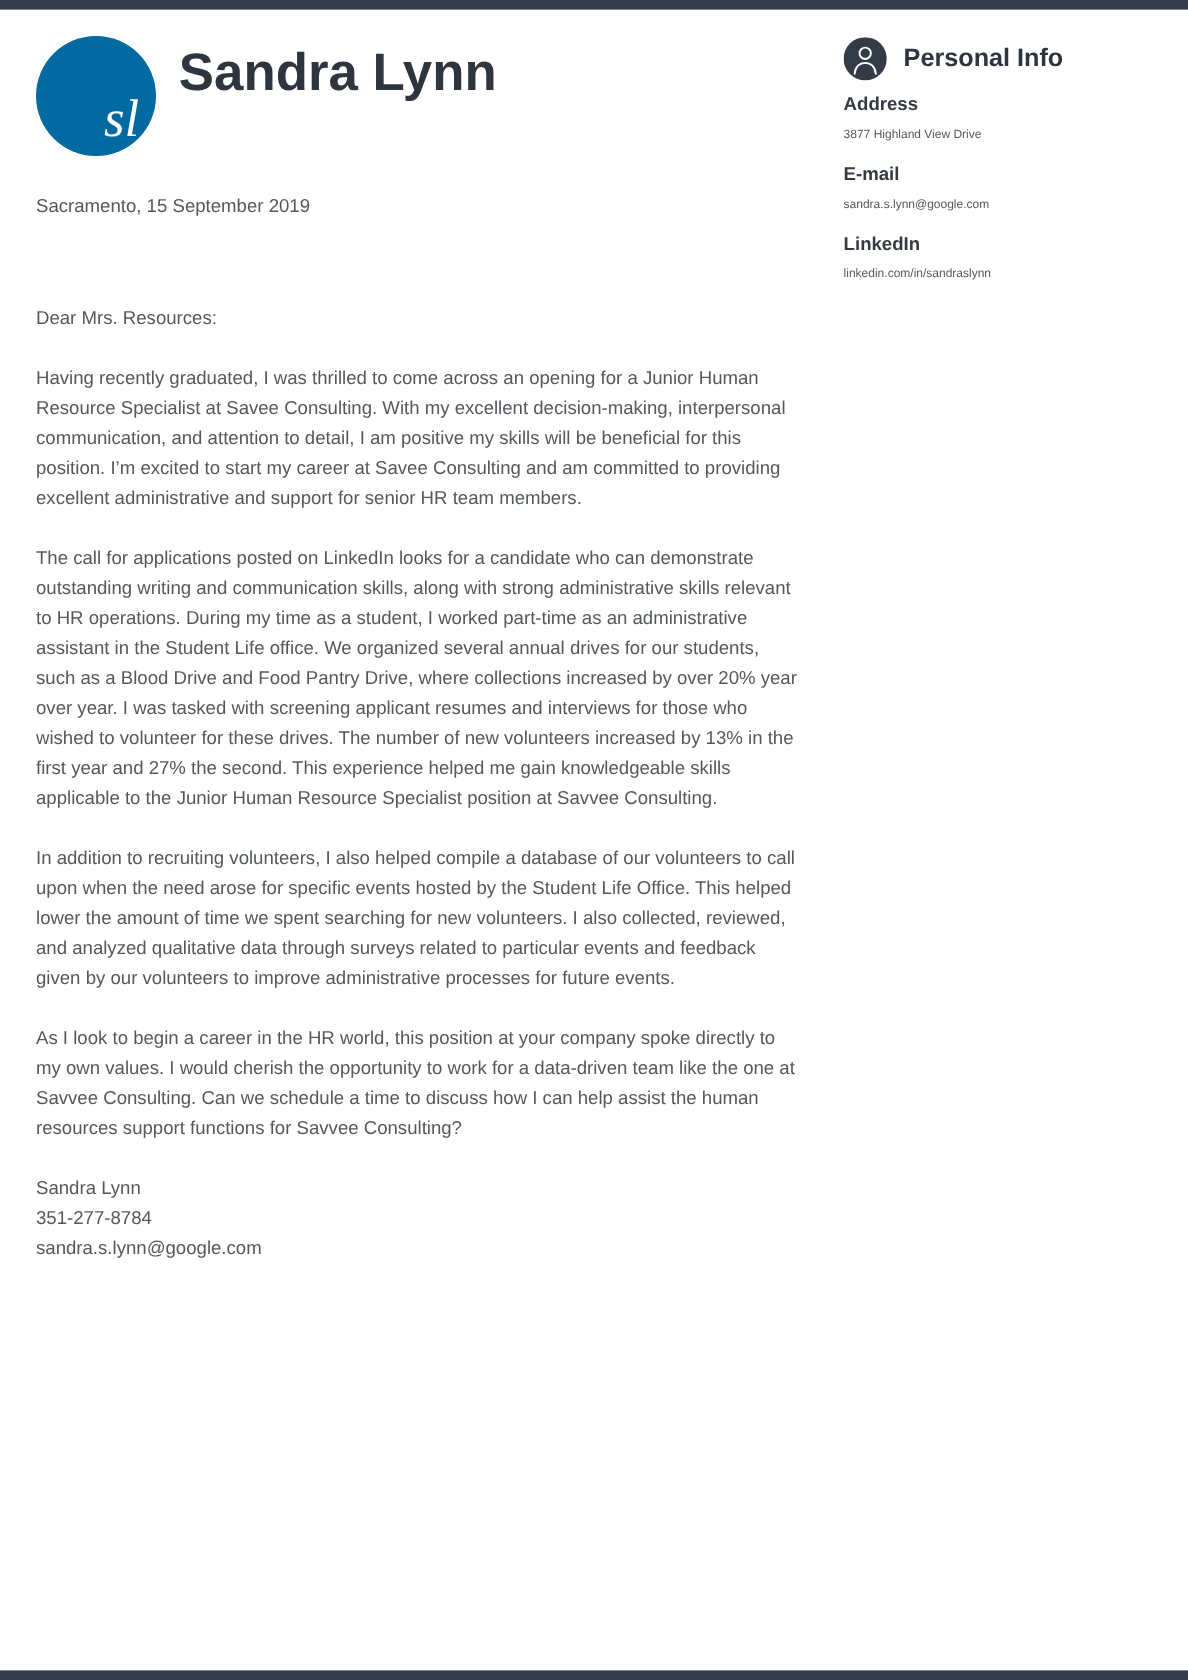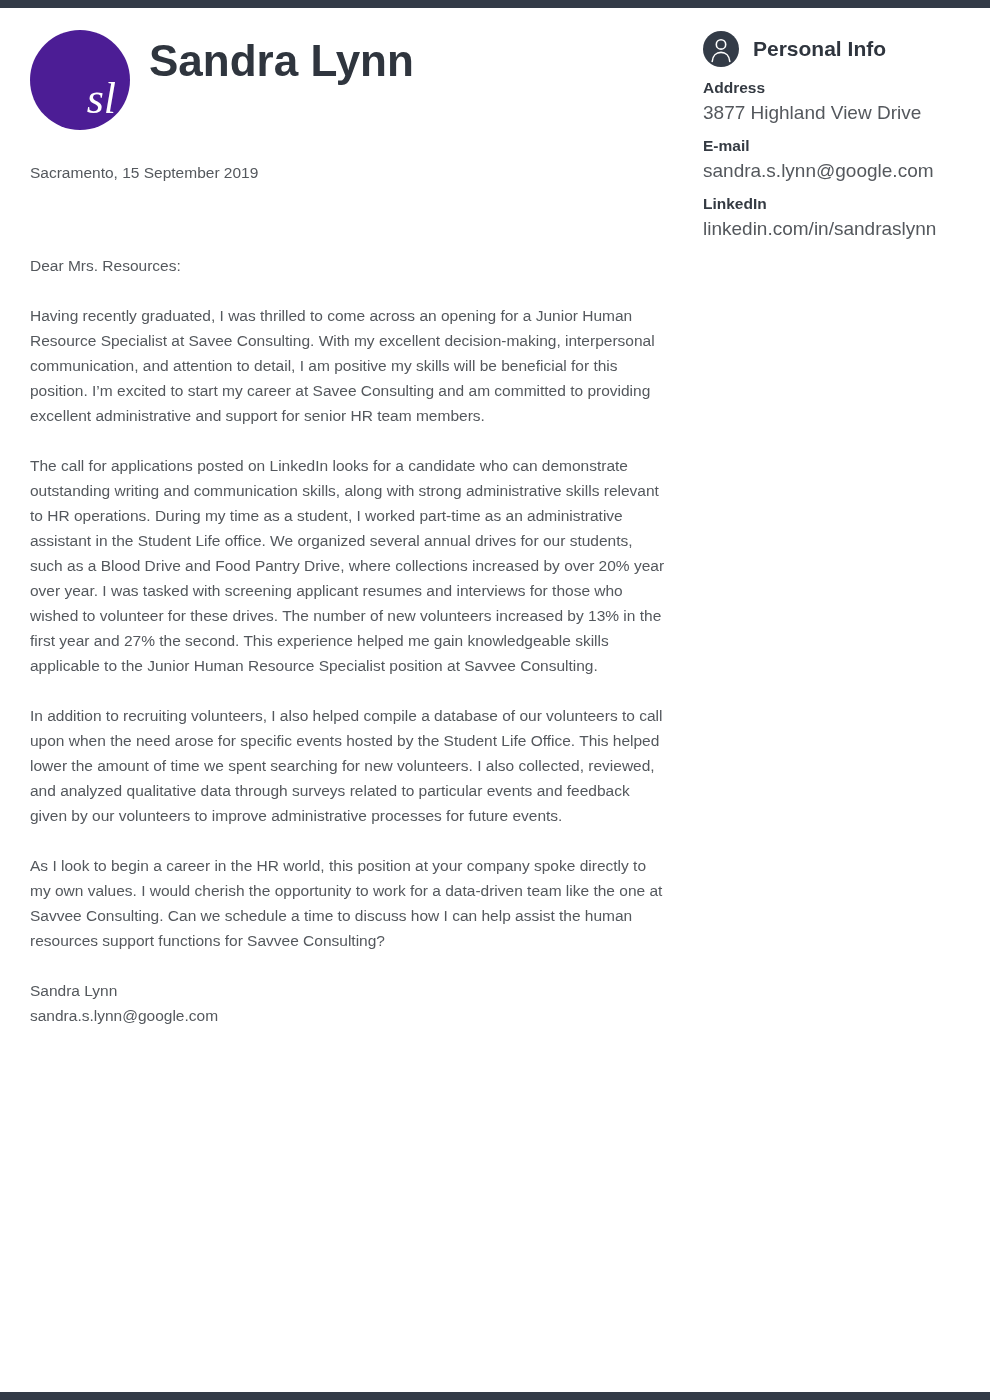--- a/index.html
+++ b/index.html
@@ -24,21 +24,21 @@
   .accent-bar.bottom { bottom: 0; }
 
   
   .avatar {
     position: absolute;
     left: 30px;
     top: 30px;
     width: 100px;
     height: 100px;
     border-radius: 50%;
-    background: #4c1d95;
+    background: #0369a1;
   }
   .avatar .initials {
     position: absolute;
     right: 14px;
     bottom: 9px;
     font-family: "Liberation Serif", serif;
     font-style: italic;
     font-size: 44px;
     line-height: 1;
     color: #ffffff;
@@ -75,21 +75,21 @@
     color: #2f353e;
   }
   .info-group { margin-top: 9px; }
   .info-label {
     font-size: 15.5px;
     font-weight: 700;
     color: #343a42;
     line-height: 24px;
   }
   .info-value {
-    font-size: 19px;
+    font-size: 10px;
     color: #54585d;
     line-height: 25px;
   }
 
   
   .letter {
     position: absolute;
     left: 30px;
     top: 160px;
     width: 636px;
@@ -151,19 +151,20 @@
     <p class="salutation">Dear Mrs. Resources:</p>
 
     <p class="para">Having recently graduated, I was thrilled to come across an opening for a Junior Human Resource Specialist at Savee Consulting. With my excellent decision-making, interpersonal communication, and attention to detail, I am positive my skills will be beneficial for this position. I’m excited to start my career at Savee Consulting and am committed to providing excellent administrative and support for senior HR team members.</p>
     <p class="para">The call for applications posted on LinkedIn looks for a candidate who can demonstrate outstanding writing and communication skills, along with strong administrative skills relevant to HR operations. During my time as a student, I worked part-time as an administrative assistant in the Student Life office. We organized several annual drives for our students, such as a Blood Drive and Food Pantry Drive, where collections increased by over 20% year over year. I was tasked with screening applicant resumes and interviews for those who wished to volunteer for these drives. The number of new volunteers increased by 13% in the first year and 27% the second. This experience helped me gain knowledgeable skills applicable to the Junior Human Resource Specialist position at Savvee Consulting.</p>
     <p class="para">In addition to recruiting volunteers, I also helped compile a database of our volunteers to call upon when the need arose for specific events hosted by the Student Life Office. This helped lower the amount of time we spent searching for new volunteers. I also collected, reviewed, and analyzed qualitative data through surveys related to particular events and feedback given by our volunteers to improve administrative processes for future events.</p>
     <p class="para">As I look to begin a career in the HR world, this position at your company spoke directly to my own values. I would cherish the opportunity to work for a data-driven team like the one at Savvee Consulting. Can we schedule a time to discuss how I can help assist the human resources support functions for Savvee Consulting?</p>
 
 
     <div class="signature">
       <div class="signature-line">Sandra Lynn</div>
+      <div class="signature-line">351-277-8784</div>
       <div class="signature-line">sandra.s.lynn@google.com</div>
     </div>
   </main>
 
   <div class="accent-bar bottom"></div>
 
 </div>
 
 </body></html>

